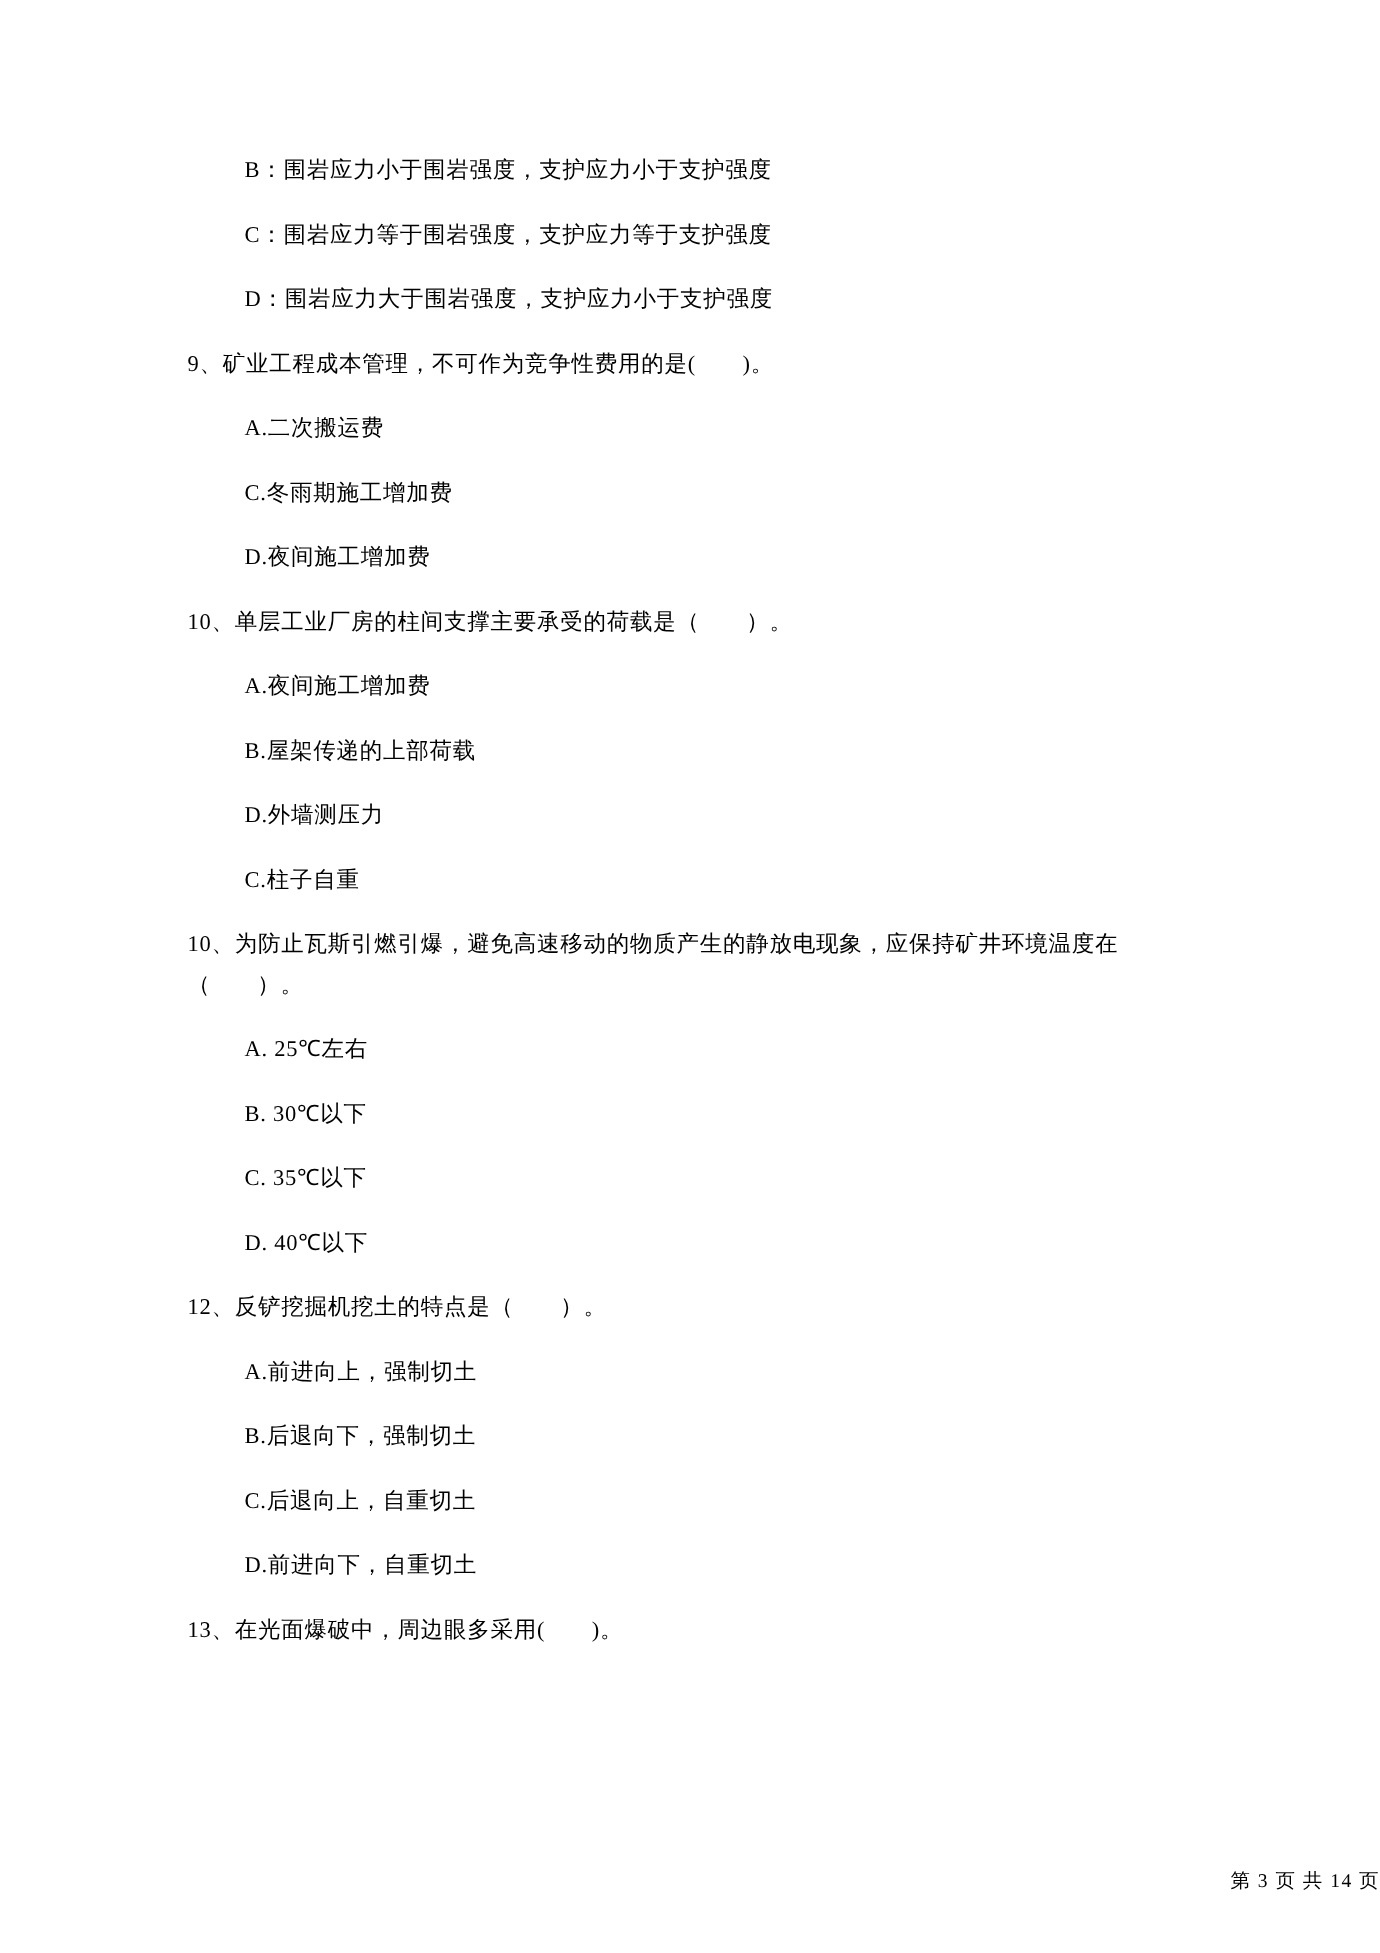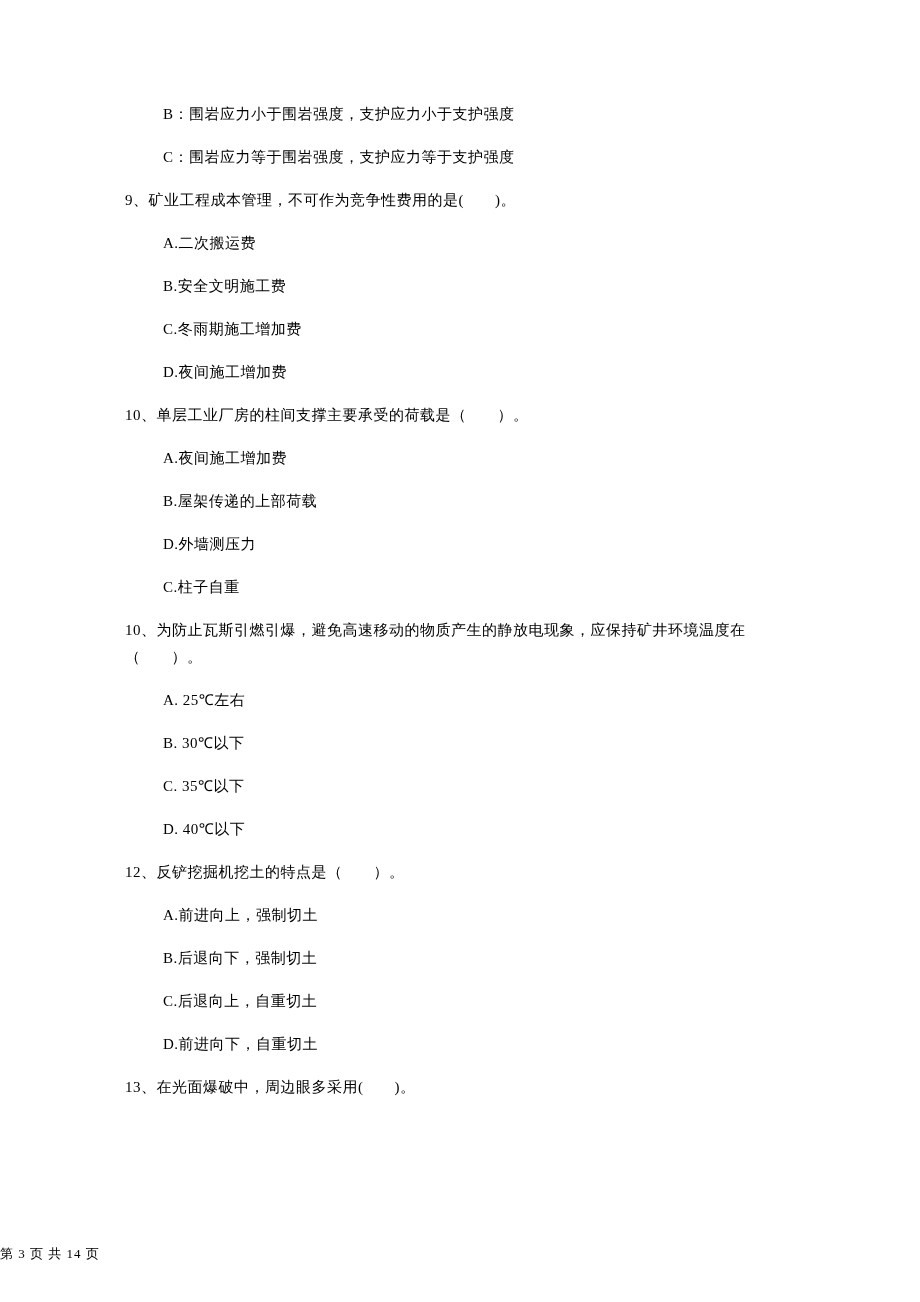--- a/index.html
+++ b/index.html
@@ -34,36 +34,36 @@
   }
   .question-line2 {
     margin-bottom: 28px;
     letter-spacing: 0.5px;
   }
   .footer {
     position: absolute;
     bottom: 42px;
     left: 0;
     width: 100%;
-    text-align: left;
+    text-align: right;
     font-size: 13px;
     letter-spacing: 1px;
   }
 </style>
 </head>
 <body>
 
 <div class="page">
 
   <div class="option">B：围岩应力小于围岩强度，支护应力小于支护强度</div>
   <div class="option">C：围岩应力等于围岩强度，支护应力等于支护强度</div>
+  <div class="option">D：围岩应力大于围岩强度，支护应力小于支护强度</div>
 
   <div class="question">9、矿业工程成本管理，不可作为竞争性费用的是(　　)。</div>
   <div class="option">A.二次搬运费</div>
-  <div class="option">B.安全文明施工费</div>
   <div class="option">C.冬雨期施工增加费</div>
   <div class="option">D.夜间施工增加费</div>
 
   <div class="question">10、单层工业厂房的柱间支撑主要承受的荷载是（　　）。</div>
   <div class="option">A.夜间施工增加费</div>
   <div class="option">B.屋架传递的上部荷载</div>
   <div class="option">D.外墙测压力</div>
   <div class="option">C.柱子自重</div>
 
   <div class="question-continued" style="margin-bottom:12px;">10、为防止瓦斯引燃引爆，避免高速移动的物质产生的静放电现象，应保持矿井环境温度在</div>

